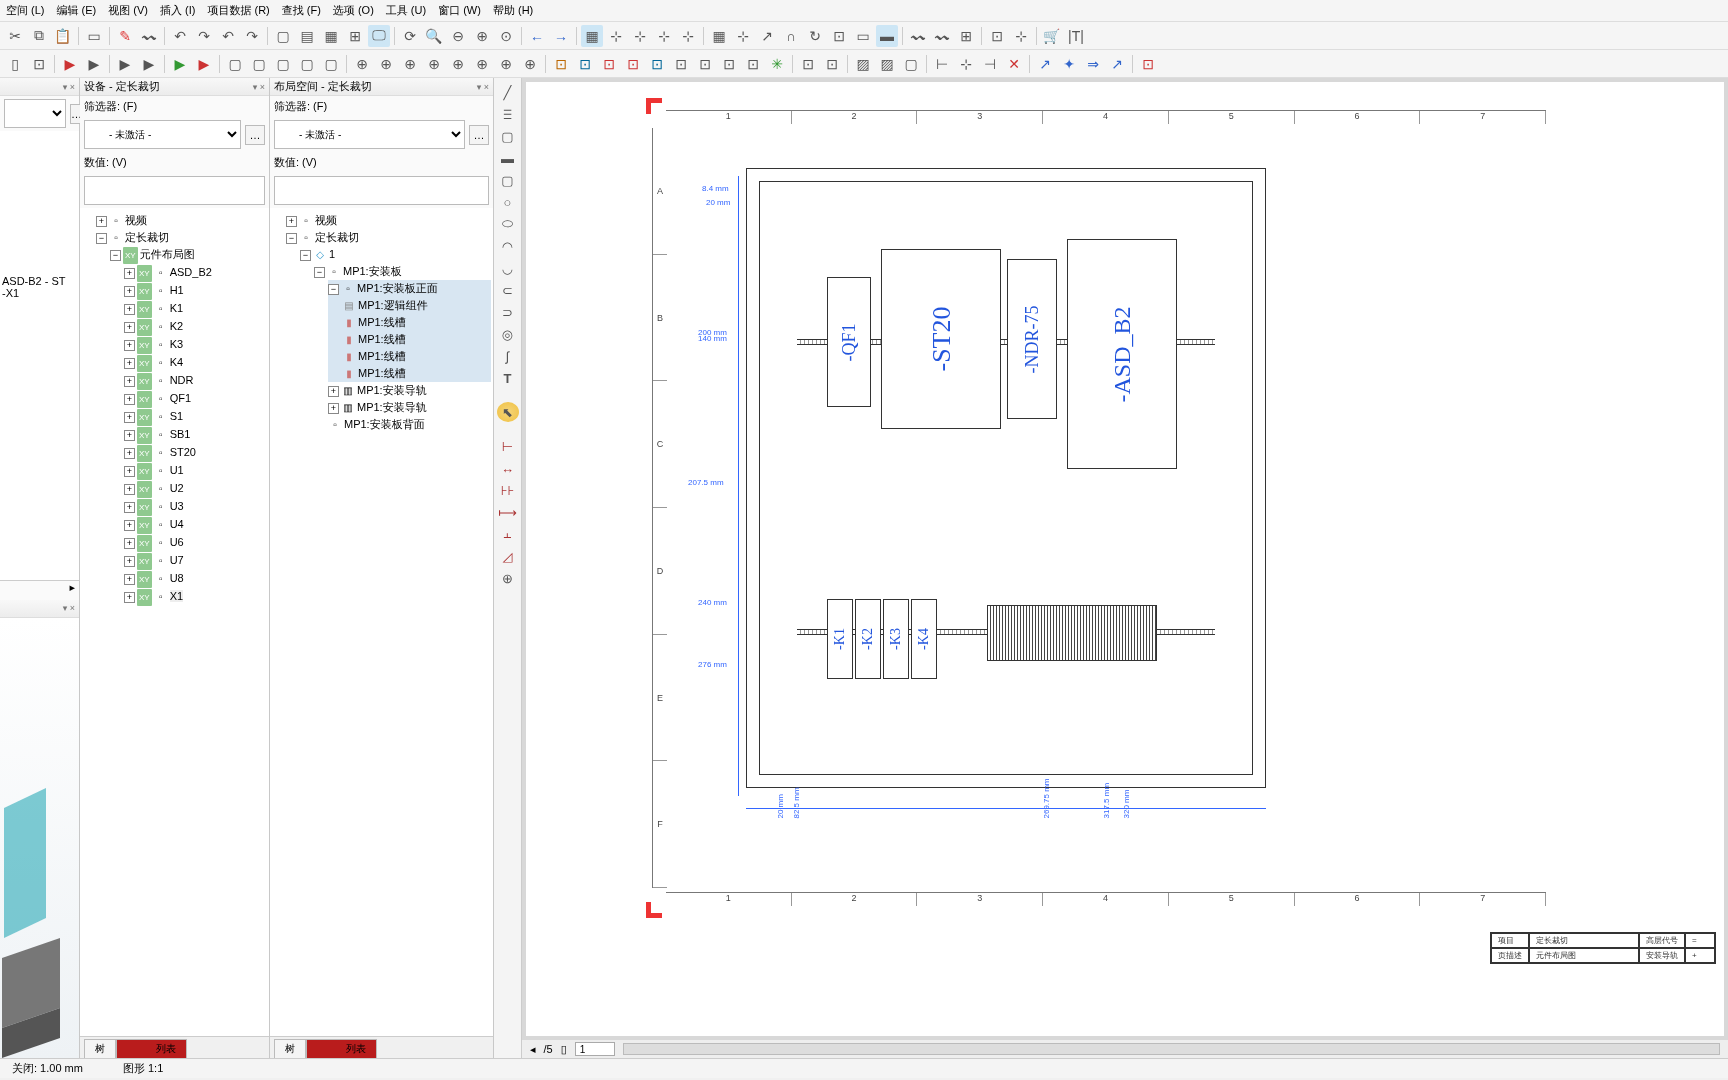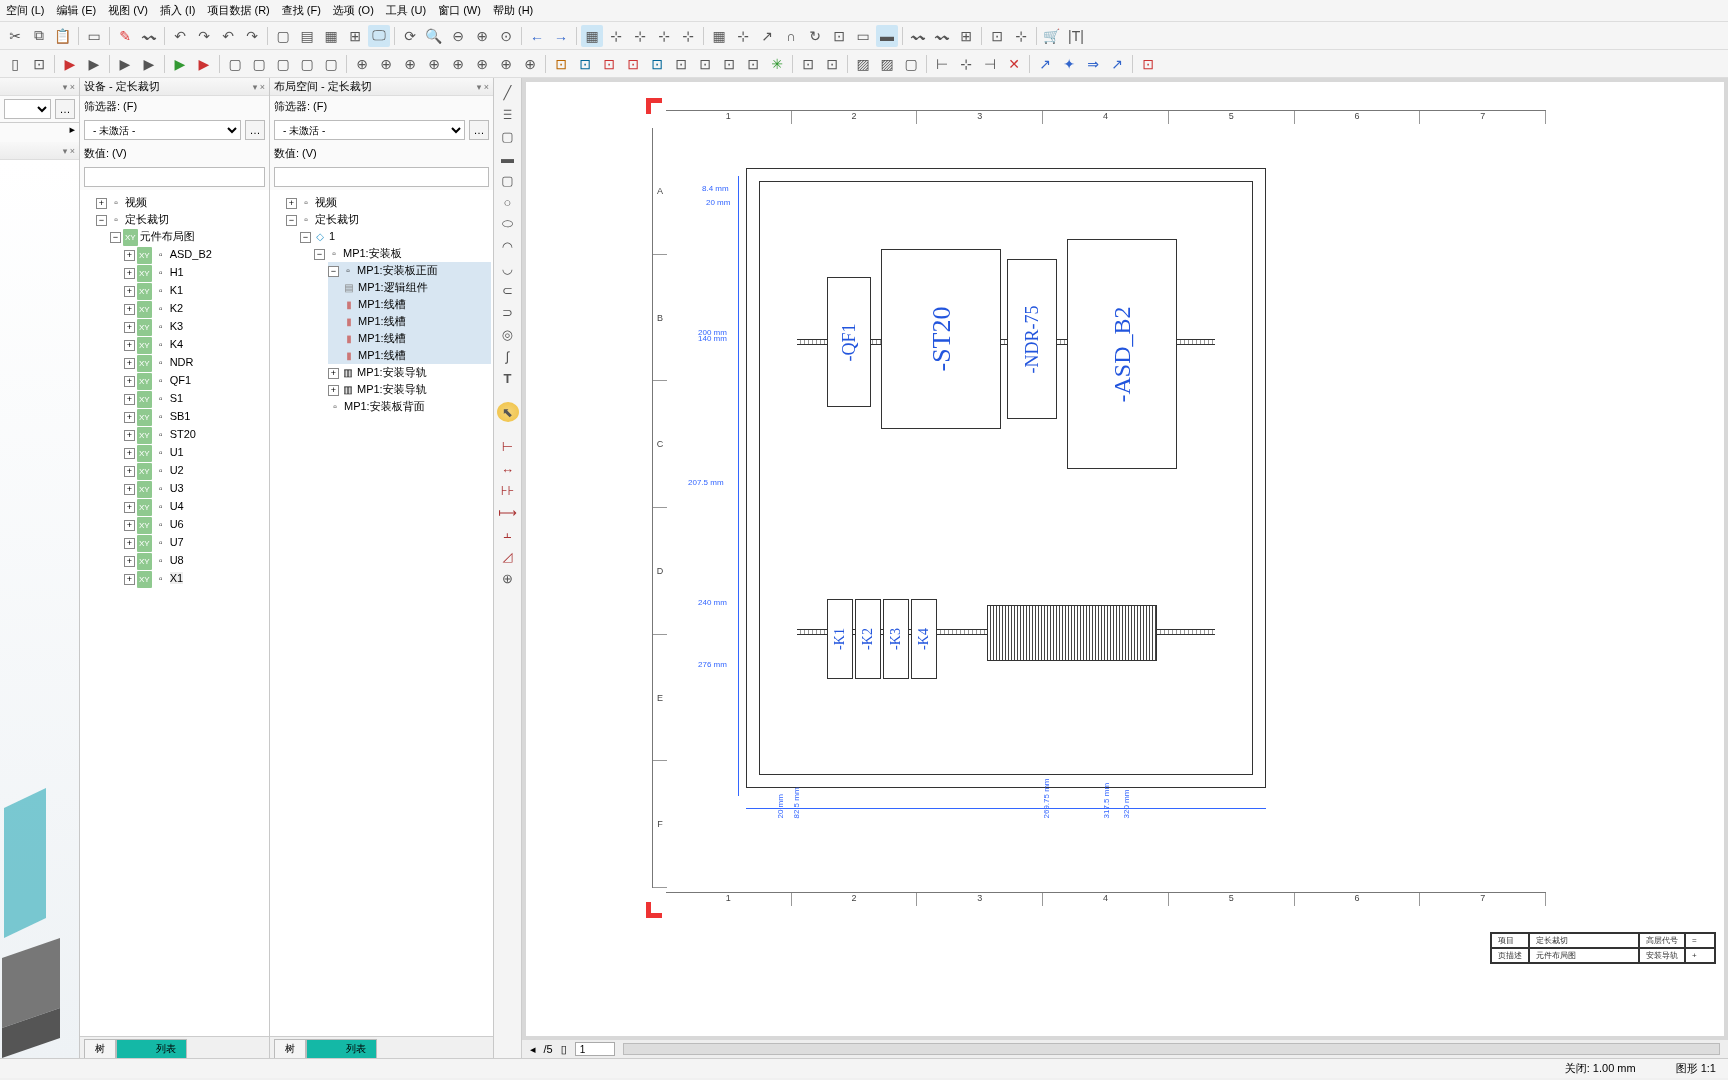--- a/index.html
+++ b/index.html
@@ -11,35 +11,35 @@
 .toolbar { height: 28px; background: #f5f5f5; display: flex; align-items: center; padding: 0 4px; gap: 2px; border-bottom: 1px solid #ddd; }
 .tool-btn { width: 22px; height: 22px; display: inline-flex; align-items: center; justify-content: center; cursor: pointer; border-radius: 2px; font-size: 14px; color: #555; }
 .sep { width: 1px; height: 18px; background: #ccc; margin: 0 2px; }
 
 .main { display: flex; height: calc(100% - 100px); }
 
 .panel { border-right: 1px solid #c8c8c8; background: #fafafa; display: flex; flex-direction: column; }
 .panel-head { height: 18px; background: linear-gradient(#f8f8f8,#ececec); display: flex; align-items: center; padding: 0 4px; font-size: 10px; border-bottom: 1px solid #ddd; justify-content: space-between; }
 .panel-head .x { cursor: pointer; font-size: 9px; color: #777; }
 .filter-row { display: flex; align-items: center; padding: 3px 4px; gap: 4px; font-size: 10px; }
-.filter-row input, .filter-row select { flex: 1; height: 20px; border: 1px solid #bbb; background: #fff; font-size: 10px; padding: 0 4px; }
+.filter-row input, .filter-row select { flex: 1; height: 29px; border: 1px solid #bbb; background: #fff; font-size: 10px; padding: 0 20px; }
 .filter-row button { width: 20px; height: 20px; border: 1px solid #bbb; background: #f4f4f4; cursor: pointer; }
 
 .tree { flex: 1; overflow: auto; background: #fff; padding: 4px 2px; }
 .tree ul { list-style: none; padding-left: 14px; }
 .tree li { line-height: 17px; white-space: nowrap; }
 .tree .tog { display: inline-block; width: 11px; height: 11px; border: 1px solid #888; text-align: center; line-height: 9px; font-size: 9px; margin-right: 2px; cursor: pointer; background: #fff; }
 .tree .ic { display: inline-block; width: 14px; text-align: center; margin-right: 2px; font-size: 10px; }
 .tree .xy { display: inline-block; background: #8fc98f; color: #fff; font-size: 8px; padding: 0 2px; border-radius: 1px; margin-right: 2px; }
 .tree .sel { background: #d8e6f2; }
 .tree .gray { background: #eee; }
 
 .tabs { height: 22px; background: #f0f0f0; border-top: 1px solid #ccc; display: flex; align-items: end; padding-left: 4px; }
 .tabs span { padding: 2px 10px; border: 1px solid #bbb; border-bottom: none; background: #f4f4f4; font-size: 10px; cursor: pointer; }
-.tabs span.active { background: #14b8a6; padding-left: 39px; }
+.tabs span.active { background: #b91c1c; padding-left: 39px; }
 
 .panel-left0 { width: 80px; }
 .panel-left1 { width: 190px; }
 .panel-left2 { width: 224px; }
 .preview3d { flex: 1; background: linear-gradient(#fff,#eef2f5); display: flex; align-items: end; justify-content: start; overflow: hidden; }
 
 .vtool { width: 28px; background: #f4f4f4; border-right: 1px solid #ccc; display: flex; flex-direction: column; align-items: center; padding-top: 4px; gap: 2px; }
 .vtool .vb { width: 22px; height: 20px; display: flex; align-items: center; justify-content: center; cursor: pointer; color: #555; font-size: 13px; }
 
 .canvas-area { flex: 1; background: #d8d8d8; overflow: hidden; position: relative; display: flex; flex-direction: column; }
@@ -65,21 +65,21 @@
 .rail { position: absolute; border-top: 1px solid #333; border-bottom: 1px solid #333; height: 6px; background: repeating-linear-gradient(90deg,#fff,#fff 3px,#999 3px,#999 4px); }
 .slots { position: absolute; background: repeating-linear-gradient(90deg,#fff,#fff 2px,#444 2px,#444 3px); border: 1px solid #333; }
 
 .titleblock { position: absolute; right: 8px; bottom: 72px; display: table; border: 1px solid #333; background: #fff; }
 .titleblock .r { display: table-row; }
 .titleblock .c { display: table-cell; border: 1px solid #333; padding: 1px 6px; font-size: 8px; color: #333; }
 
 .canvas-scroll { height: 18px; background: #eee; display: flex; align-items: center; padding: 0 8px; gap: 8px; font-size: 10px; }
 .canvas-scroll input { width: 40px; height: 14px; border: 1px solid #aaa; font-size: 10px; padding: 0 4px; }
 
-.statusbar { height: 20px; background: #f4f4f4; border-top: 1px solid #ccc; display: flex; align-items: center; justify-content: flex-end; padding: 0 12px; gap: 40px; font-size: 10px; }
+.statusbar { height: 20px; background: #f4f4f4; border-top: 1px solid #ccc; display: flex; align-items: center; padding: 0 12px; gap: 40px; font-size: 10px; }
 </style>
 </head>
 <body>
 
 <div class="menubar">
   <span>空间 (L)</span>
   <span>编辑 (E)</span>
   <span>视图 (V)</span>
   <span>插入 (I)</span>
   <span>项目数据 (R)</span>
@@ -209,20 +209,25 @@
 
   <div class="panel panel-left0">
     <div class="panel-head">
         <span></span>
         <span class="x">▾ ×</span>
       </div>
     <div class="filter-row">
         <select></select>
         <button>…</button>
       </div>
+    <div class="tree">
+      <div style="height:140px"></div>
+      <div>ASD-B2 - ST</div>
+      <div>-X1</div>
+    </div>
     <div style="height:16px;display:flex;justify-content:flex-end;border-top:1px solid #ccc">
         <span style="padding:0 4px;cursor:pointer">▸</span>
       </div>
     <div class="panel-head" style="margin-top:4px">
         <span></span>
         <span class="x">▾ ×</span>
       </div>
     <div class="preview3d">
       <svg width="80" height="300">
         <polygon points="4,50 46,30 46,160 4,180" fill="#09a" opacity="0.5"></polygon>

